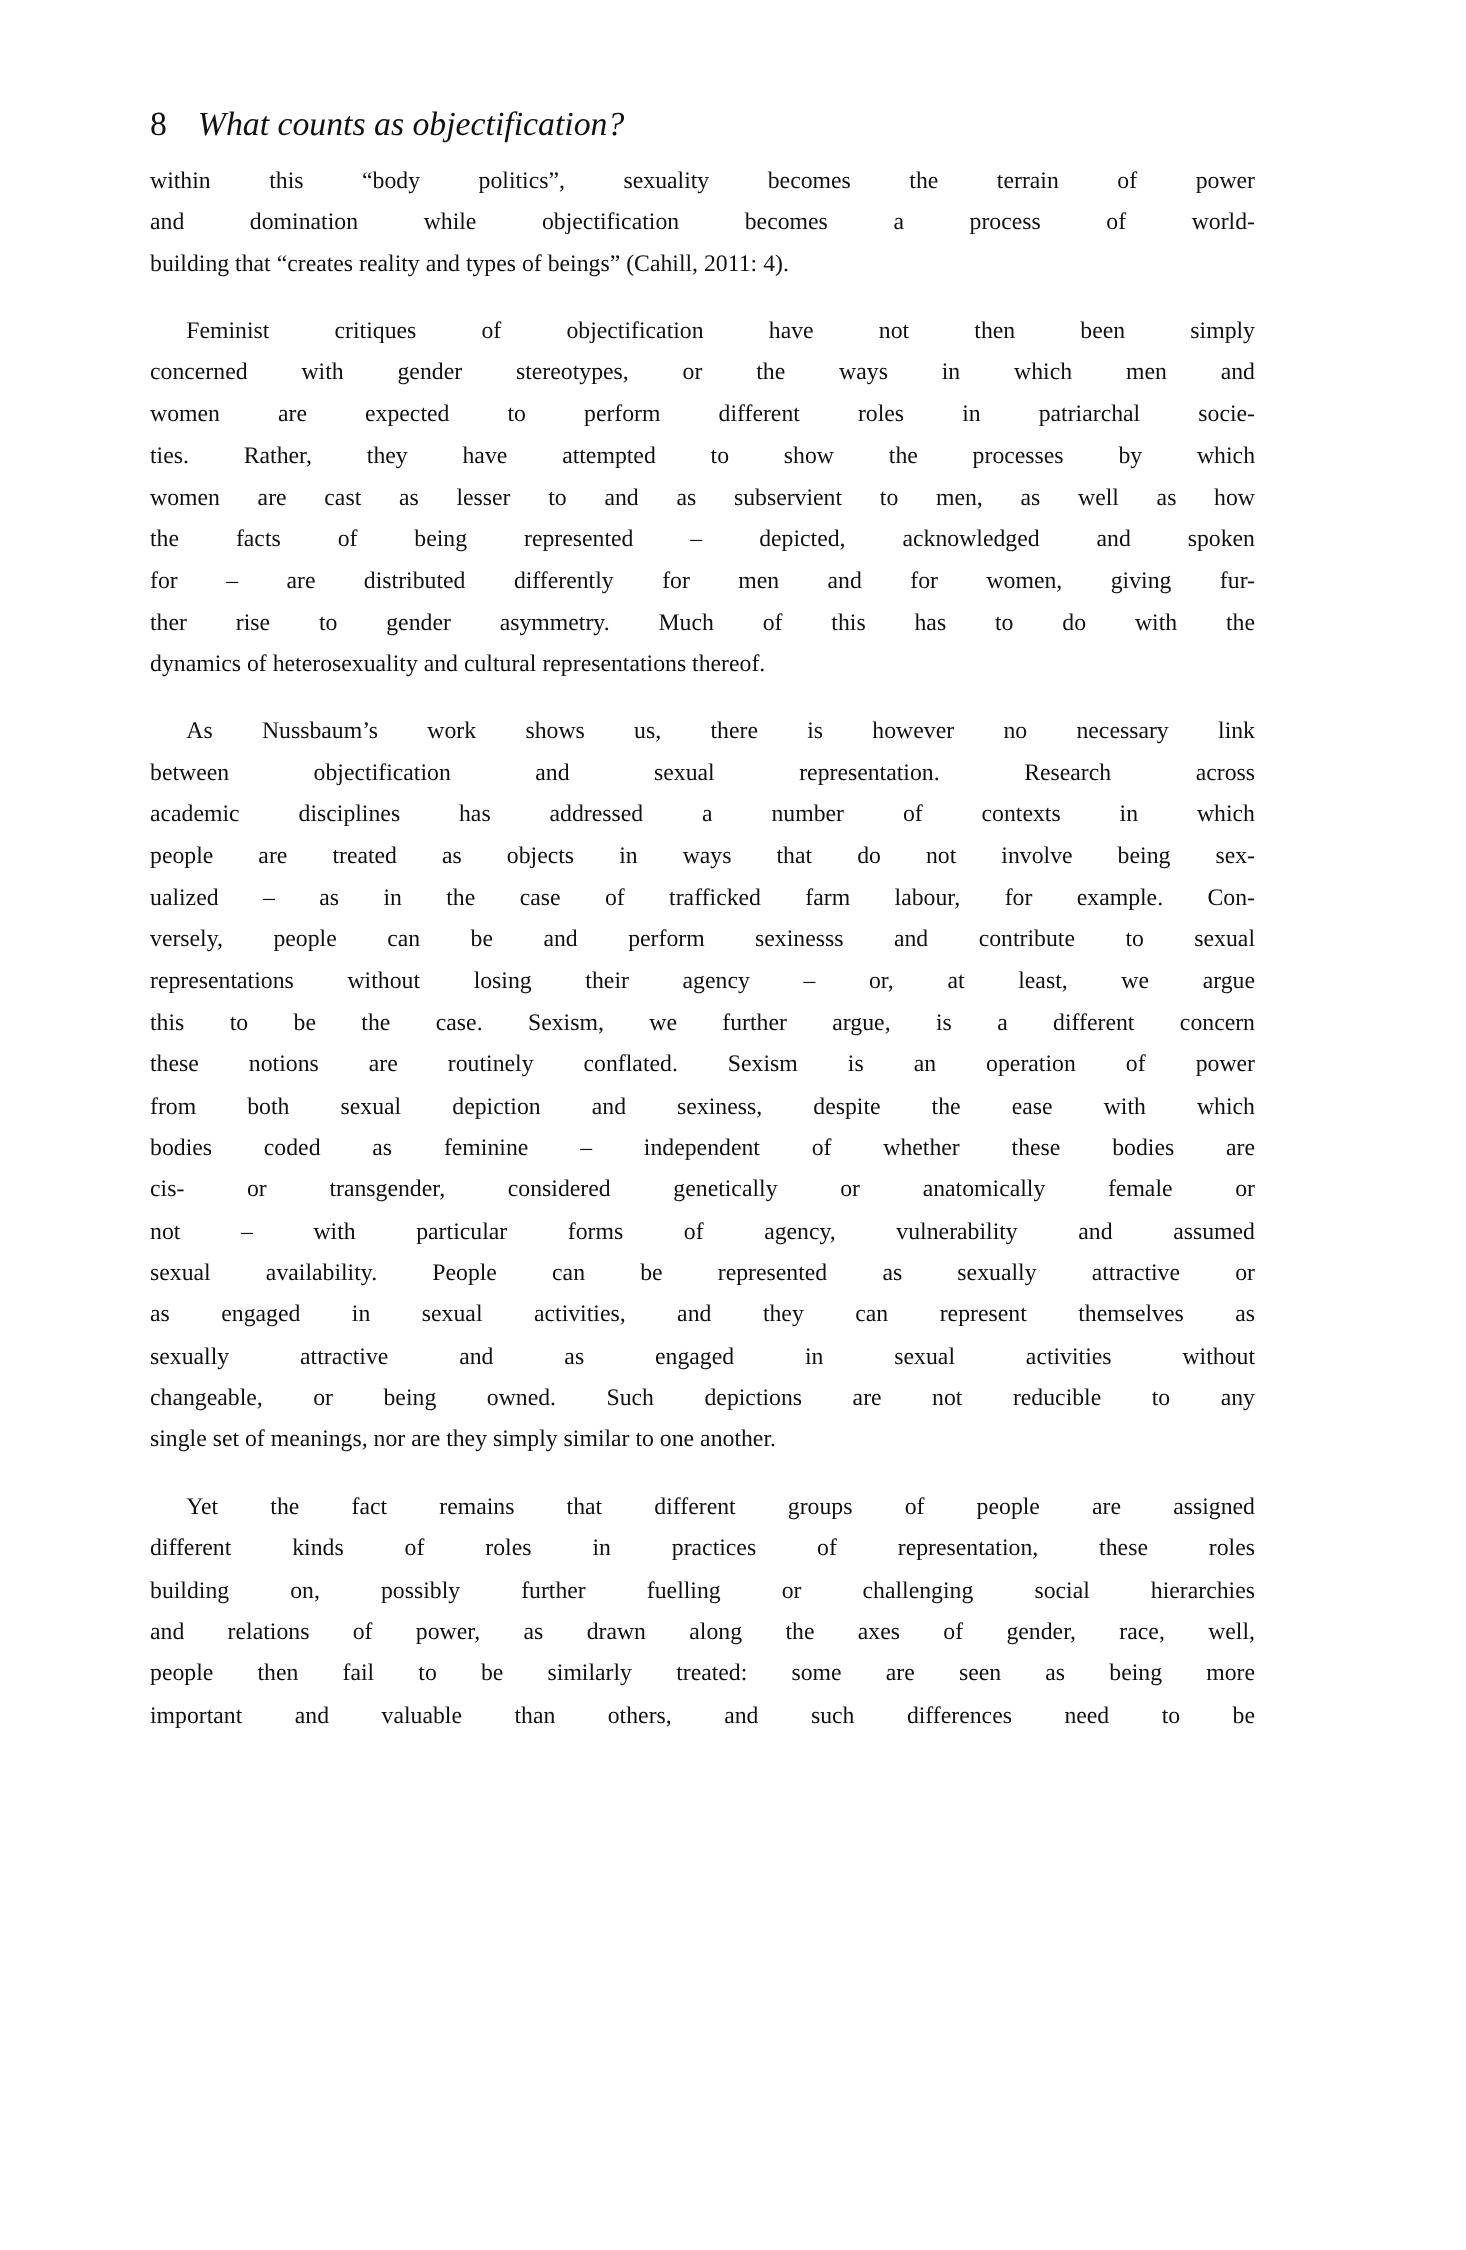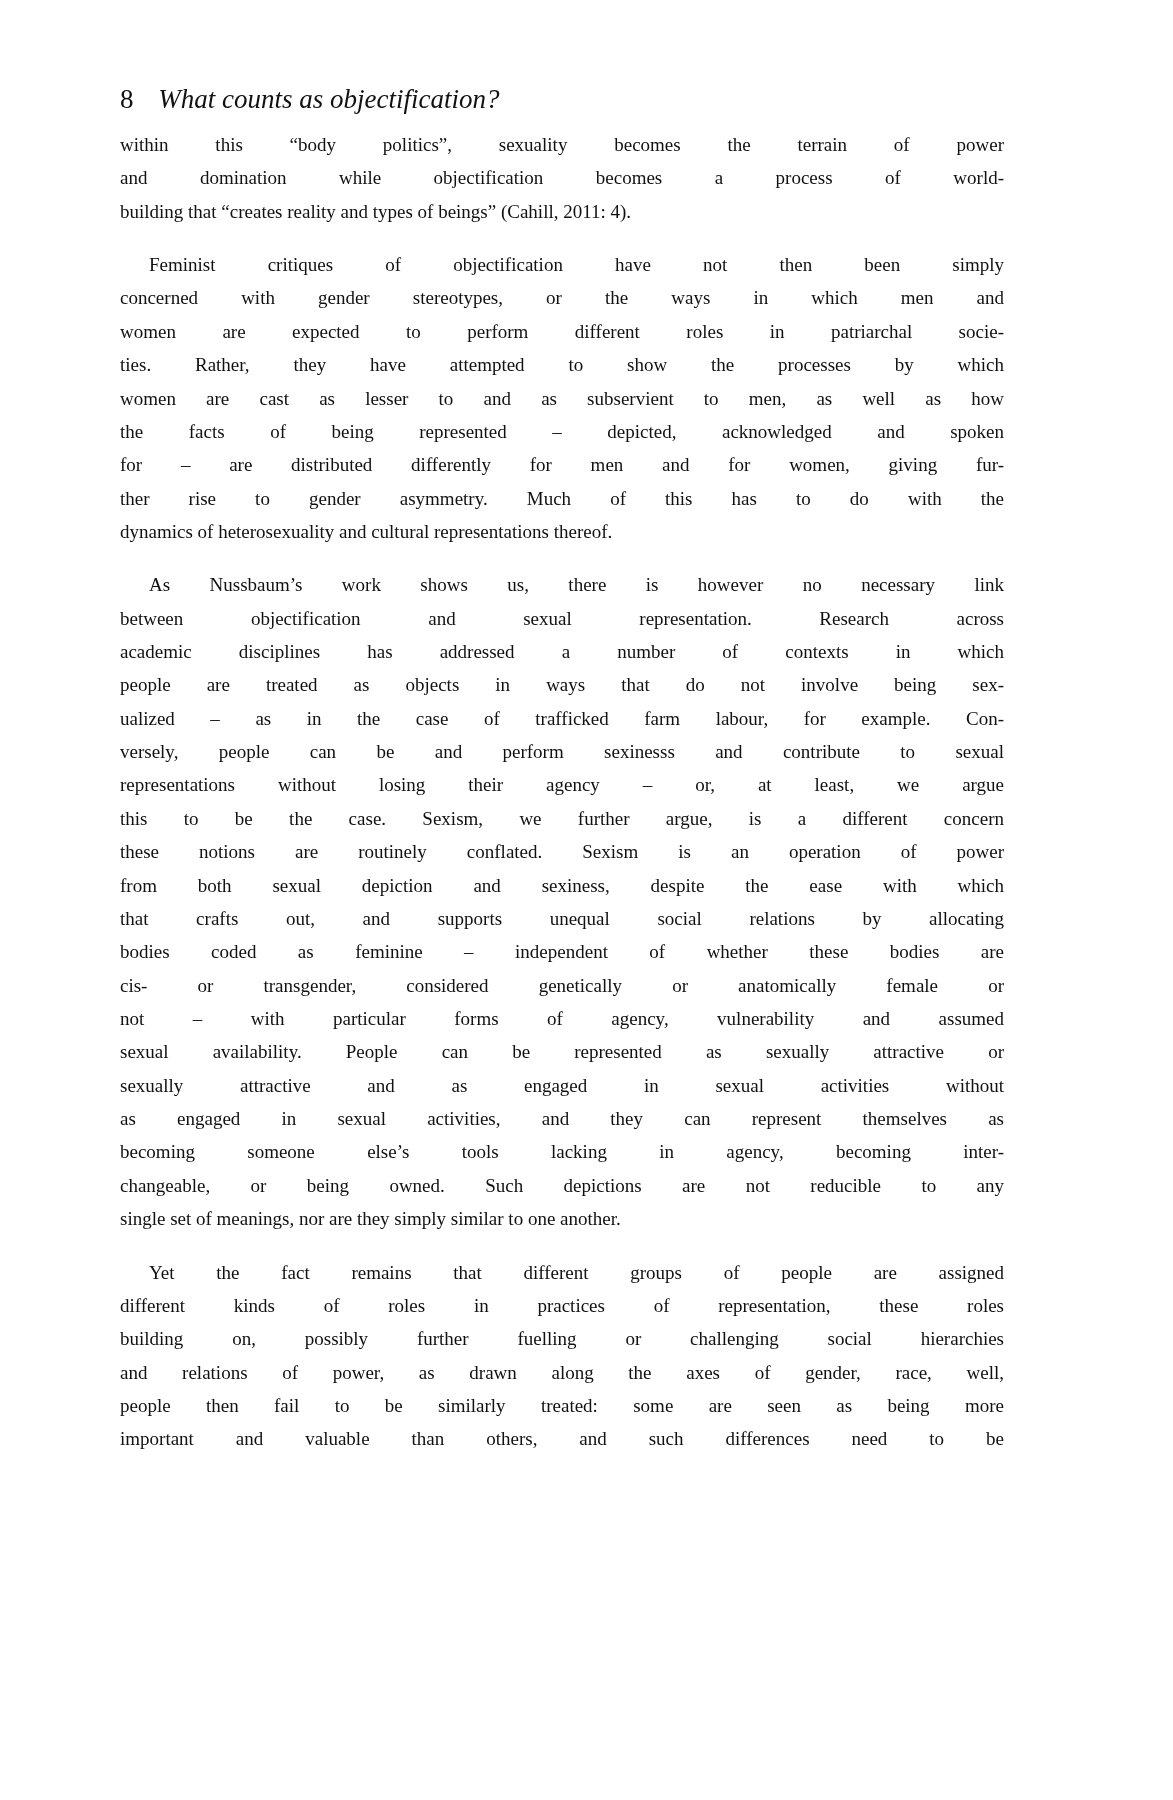--- a/index.html
+++ b/index.html
@@ -46,28 +46,26 @@
       <span class="line indent">As Nussbaum’s work shows us, there is however no necessary link</span>
       <span class="line">between objectification and sexual representation. Research across</span>
       <span class="line">academic disciplines has addressed a number of contexts in which</span>
       <span class="line">people are treated as objects in ways that do not involve being sex-</span>
       <span class="line">ualized – as in the case of trafficked farm labour, for example. Con-</span>
       <span class="line">versely, people can be and perform sexinesss and contribute to sexual</span>
       <span class="line">representations without losing their agency – or, at least, we argue</span>
       <span class="line">this to be the case. Sexism, we further argue, is a different concern</span>
       <span class="line">these notions are routinely conflated. Sexism is an operation of power</span>
       <span class="line">from both sexual depiction and sexiness, despite the ease with which</span>
-      <span class="line">that crafts out, and supports unequal social relations by allocating</span>
       <span class="line">bodies coded as feminine – independent of whether these bodies are</span>
       <span class="line">cis- or transgender, considered genetically or anatomically female or</span>
       <span class="line">not – with particular forms of agency, vulnerability and assumed</span>
       <span class="line">sexual availability. People can be represented as sexually attractive or</span>
+      <span class="line">as engaged in sexual activities, and they can represent themselves as</span>
       <span class="line">sexually attractive and as engaged in sexual activities without</span>
-      <span class="line">as engaged in sexual activities, and they can represent themselves as</span>
-      <span class="line">becoming someone else’s tools lacking in agency, becoming inter-</span>
       <span class="line">changeable, or being owned. Such depictions are not reducible to any</span>
       <span class="line last">single set of meanings, nor are they simply similar to one another.</span>
     </div>
 
     <div>
       <span class="line indent">Yet the fact remains that different groups of people are assigned</span>
       <span class="line">different kinds of roles in practices of representation, these roles</span>
       <span class="line">building on, possibly further fuelling or challenging social hierarchies</span>
       <span class="line">and relations of power, as drawn along the axes of gender, race, well,</span>
       <span class="line">people then fail to be similarly treated: some are seen as being more</span>

